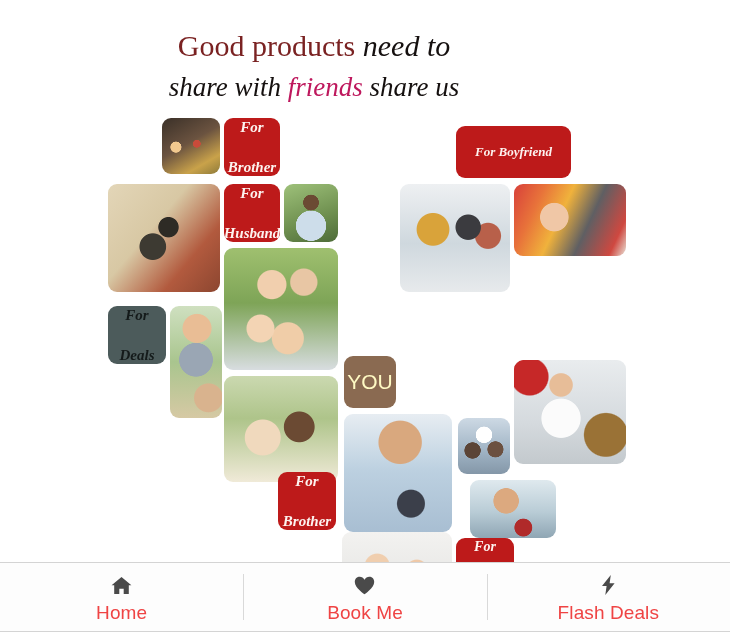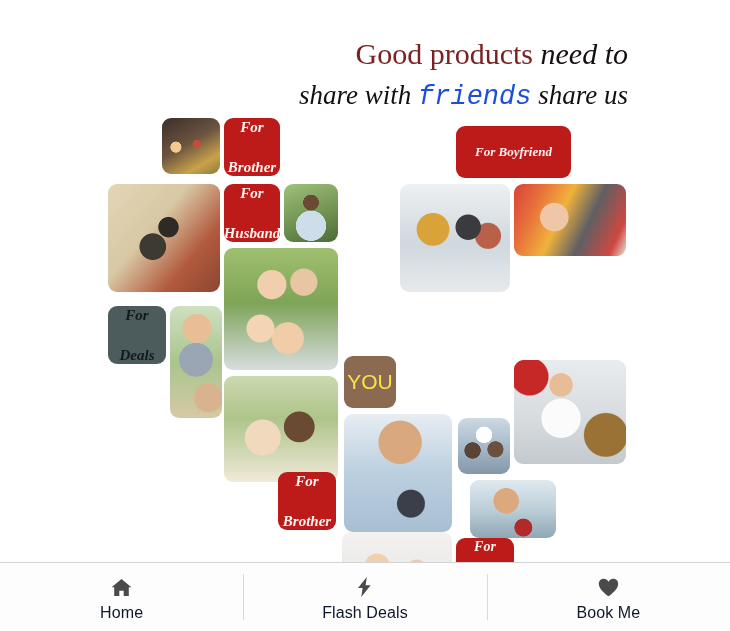--- a/index.html
+++ b/index.html
@@ -17,35 +17,35 @@
     position: relative;
     width: 730px;
     height: 632px;
     background: #ffffff;
   }
 
   
   .headline {
     position: absolute;
     left: 0;
-    top: 32px;
+    top: 24px;
     width: 628px;
-    text-align: right;
+    text-align: center;
     font-family: "Liberation Serif", "DejaVu Serif", serif;
     line-height: 1.45;
   }
   .headline .line {
     display: block;
     white-space: nowrap;
   }
   .headline .line1 { font-size: 30px; }
   .headline .line2 { font-size: 27px; }
   .hl-red   { color: #7a2222; }
   .hl-black { color: #15100f; font-style: italic; }
-  .hl-accent{ color: #1d4ed8; font-style: italic; font-family: Liberation Mono, monospace; }
+  .hl-accent{ color: #be185d; font-style: italic; }
 
   
   .collage {
     position: absolute;
     left: 0;
     top: 118px;
     width: 622px;
     height: 430px;
   }
   .tile {
@@ -66,21 +66,21 @@
     font-family: "Liberation Serif", "DejaVu Serif", serif;
     font-style: italic;
     font-weight: bold;
     line-height: 1.35;
     padding: 2px 4px;
   }
   .tile.label.red   { background: #bd1a1a; color: #fdf3ef; }
   .tile.label.slate { background: #4c5b5b; color: #141a1a; }
   .tile.label.brown {
     background: #8a6a51;
-    color: #fde047;
+    color: #fef9c3;
     font-family: "Liberation Sans", sans-serif;
     font-style: normal;
     font-weight: normal;
   }
   .tile.label span { display: block; }
 
   
   .bottom-nav {
     position: absolute;
     left: 0;
@@ -116,22 +116,22 @@
   .nav-icon {
     width: 24px;
     height: 22px;
     display: flex;
     align-items: center;
     justify-content: center;
     color: #4a4a4a;
   }
   .nav-icon svg { display: block; }
   .nav-label {
-    font-size: 16px;
-    color: #0f172a;
+    font-size: 19px;
+    color: #ef4444;
     font-family: "Liberation Sans", sans-serif;
     letter-spacing: 0.1px;
     white-space: nowrap;
   }
 </style>
 </head>
 <body>
 
 <div class="page">
 
@@ -287,33 +287,33 @@
       <span class="nav-icon">
         <svg width="21" height="19" viewBox="0 0 21 19" fill="currentColor">
           <path d="M10.5 1 0.6 9.2h2.6V18h5.1v-5.3h4.4V18h5.1V9.2h2.6z"></path>
         </svg>
       </span>
       <span class="nav-label">Home</span>
     </div>
 
     <div class="nav-item">
       <span class="nav-icon">
+        <svg width="21" height="19" viewBox="0 0 21 19" fill="currentColor">
+          <path d="M10.5 18.2C10.5 18.2 0.8 11.8 0.8 5.9 0.8 2.7 3.2 0.8 5.7 0.8c2 0 3.8 1.2 4.8 2.9C11.5 2 13.3 0.8 15.3 0.8c2.5 0 4.9 1.9 4.9 5.1 0 5.9-9.7 12.3-9.7 12.3z"></path>
+        </svg>
+      </span>
+      <span class="nav-label">Book Me</span>
+    </div>
+
+    <div class="nav-item">
+      <span class="nav-icon">
         <svg width="15" height="20" viewBox="0 0 15 20" fill="currentColor">
           <path d="M9.8 0 1 11.1h4.6L4.3 20 13.6 8.2H8.6z"></path>
         </svg>
       </span>
       <span class="nav-label">Flash Deals</span>
     </div>
 
-    <div class="nav-item">
-      <span class="nav-icon">
-        <svg width="21" height="19" viewBox="0 0 21 19" fill="currentColor">
-          <path d="M10.5 18.2C10.5 18.2 0.8 11.8 0.8 5.9 0.8 2.7 3.2 0.8 5.7 0.8c2 0 3.8 1.2 4.8 2.9C11.5 2 13.3 0.8 15.3 0.8c2.5 0 4.9 1.9 4.9 5.1 0 5.9-9.7 12.3-9.7 12.3z"></path>
-        </svg>
-      </span>
-      <span class="nav-label">Book Me</span>
-    </div>
-
 
 
   </div>
 
 </div>
 
 </body></html>

